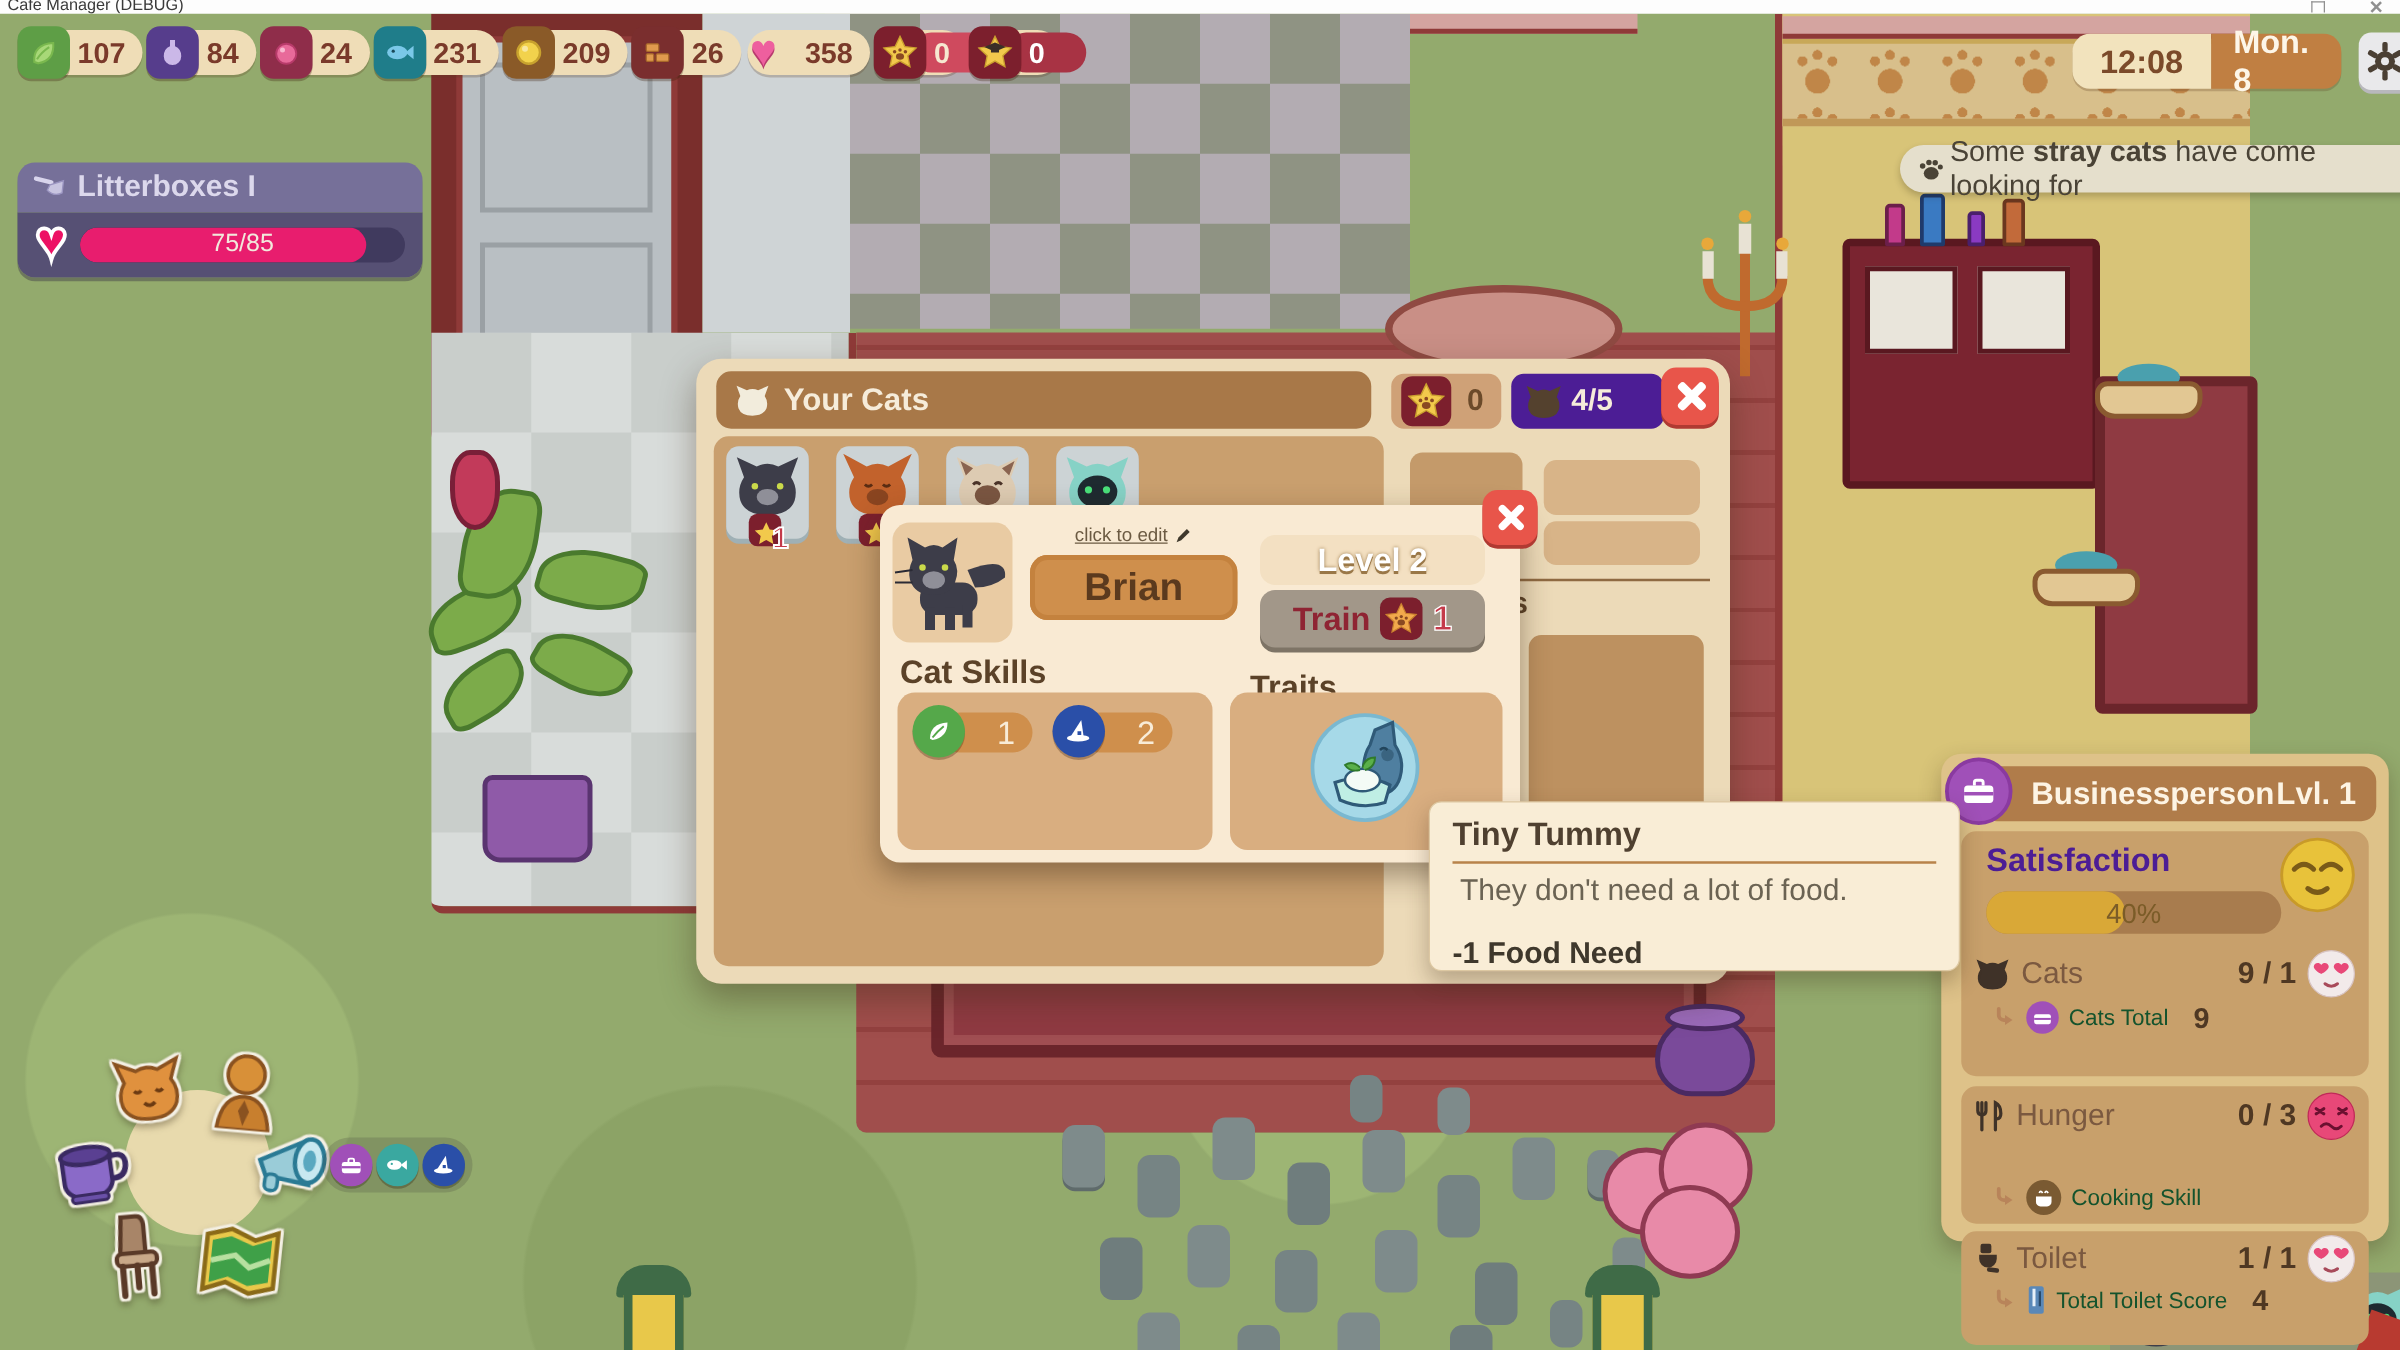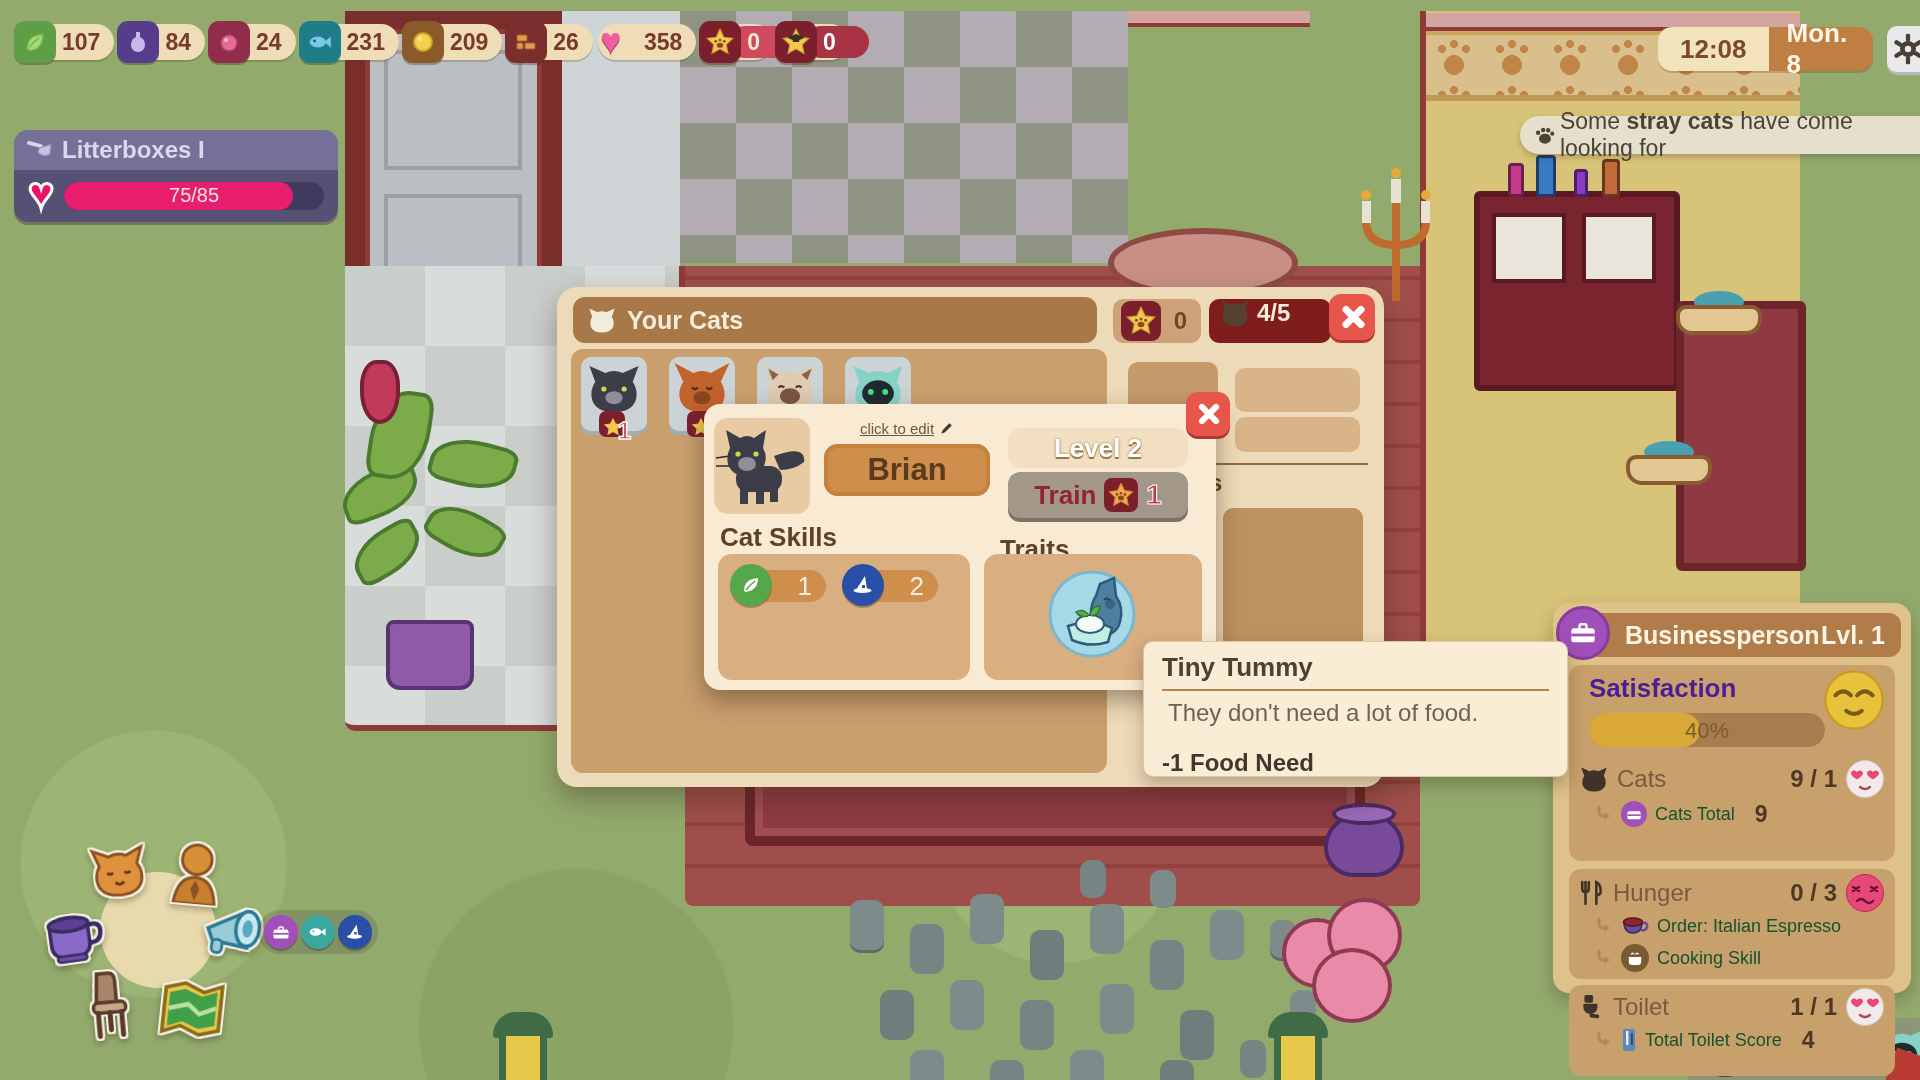--- a/index.html
+++ b/index.html
@@ -115,22 +115,22 @@
 
   
   .dialog { position:absolute; left:557px; top:287px; width:827px; height:500px; background:#ecdab8; border-radius:20px;
     z-index:35; box-shadow:0 12px 28px rgba(60,40,20,.4); }
   .dlg-head { position:absolute; left:16px; top:10px; width:524px; height:46px; background:#a87848; border-radius:12px;
     display:flex; align-items:center; gap:10px; padding:0 14px; font-size:25px; font-weight:bold; color:#f6ecda; }
   .dlg-star { position:absolute; left:556px; top:12px; width:88px; height:44px; background:#cfa177; border-radius:10px;
     display:flex; align-items:center; gap:8px; padding:0 8px; }
   .dlg-star .n { font-size:24px; font-weight:bold; color:#6b4a2a; margin-left:auto; margin-right:6px; }
   .startile { width:40px; height:40px; background:#7c1f2d; border-radius:9px; display:flex; align-items:center; justify-content:center; }
-  .dlg-cats { position:absolute; left:652px; top:12px; width:122px; height:44px; background:#7f1d1d; border-radius:10px;
-    display:flex; align-items:flex-start; gap:6px; padding:0 10px; font-size:24px; font-weight:bold; color:#f6ecda; }
+  .dlg-cats { position:absolute; left:652px; top:12px; width:122px; height:44px; background:#4c1d95; border-radius:10px;
+    display:flex; align-items:center; gap:6px; padding:0 10px; font-size:24px; font-weight:bold; color:#f6ecda; }
   .xbtn { position:absolute; width:46px; height:46px; background:#e8554a; border-radius:12px; box-shadow:0 3px 0 #b03a32; cursor:pointer; }
   .xbtn::before, .xbtn::after { content:""; position:absolute; left:21px; top:9px; width:7px; height:28px; background:#fff; border-radius:3px; }
   .xbtn::before { transform:rotate(45deg); } .xbtn::after { transform:rotate(-45deg); }
   .dlg-x { left:772px; top:7px; }
   .dlg-left { position:absolute; left:14px; top:62px; width:536px; height:424px; background:#c99f6e; border-radius:12px; }
   .thumb { position:absolute; top:8px; width:66px; height:74px; background:#ccd3d5; border-radius:10px; box-shadow:0 4px 0 #9fb0b5; cursor:pointer; }
   .thumb svg { position:absolute; left:4px; top:6px; }
   .badge { position:absolute; left:18px; bottom:-6px; width:26px; height:26px; background:#7c1f2d; border-radius:7px;
     display:flex; align-items:center; justify-content:center; }
   .badge-num { position:absolute; right:-6px; bottom:-8px; font-size:24px; font-weight:bold; color:#c43a4a; -webkit-text-stroke:1.5px #fff; }
@@ -215,20 +215,25 @@
   .straystrip { position:absolute; left:1688px; top:1018px; width:232px; height:62px; background:#8c9577; z-index:22; cursor:pointer; overflow:visible; }
   .straystrip svg { position:absolute; }
   .redcorner { position:absolute; right:-14px; bottom:-20px; width:46px; height:46px; background:#b83a30; transform:rotate(20deg); }
   .hatperson { position:absolute; left:86px; top:-22px; width:70px; height:60px; }
 </style>
 </head>
 <body>
 
 <div class="stage">
 
+  <div class="titlebar">
+    <span class="t">Cafe Manager (DEBUG)</span>
+    <span class="winbtn max"></span>
+    <span class="winbtn close"></span>
+  </div>
 
   <div class="abs pinkstrip"></div>
   <div class="abs checker-big"></div>
   <div class="abs doorframe">
     <div class="door">
         <div class="panel"></div>
         <div class="panel2"></div>
       </div>
   </div>
   <div class="abs wallpanel"></div>
@@ -697,32 +702,20 @@
           </svg>
         <span class="lbl">Hunger</span>
         <span class="val">0 / 3</span>
         <span class="moodbadge">
           <svg width="40" height="40" viewBox="0 0 40 40">
               <circle cx="20" cy="20" r="18.5" fill="#e84878" stroke="#c02858"></circle>
               <path d="M8 14 l6 4 m0 -4 l-6 4 M26 14 l6 4 m0 -4 l-6 4" stroke="#6b1030" stroke-width="2.6" stroke-linecap="round"></path>
               <path d="M12 28 q4 -4 8 0 q4 4 8 0" fill="none" stroke="#6b1030" stroke-width="2.4" stroke-linecap="round"></path>
             </svg>
         </span>
-      </div>
-      <div class="csub" style="top:42px;">
-        <svg width="18" height="18" viewBox="0 0 18 18">
-            <path d="M4 2 v5 a4 4 0 0 0 4 4 h3" fill="none" stroke="#b8845a" stroke-width="3" stroke-linecap="round"></path>
-            <path d="M9 7 l6 4 -6 4 Z" fill="#b8845a"></path>
-          </svg>
-        <svg width="28" height="22" viewBox="0 0 28 22">
-            <path d="M3 7 Q3 18 12 18 Q21 18 21 7" fill="#6a4a9e" stroke="#3a2a62" stroke-width="1.5"></path>
-            <path d="M21 8 q6 -1 5 4 q-1 4 -6 3" fill="none" stroke="#6a4a9e" stroke-width="2.6"></path>
-            <ellipse cx="12" cy="7" rx="9.5" ry="4" fill="#8f2433" stroke="#5a1220" stroke-width="1.5"></ellipse>
-          </svg>
-        <span class="lbl">Order: Italian Espresso</span>
       </div>
       <div class="csub" style="top:74px;">
         <svg width="18" height="18" viewBox="0 0 18 18">
             <path d="M4 2 v5 a4 4 0 0 0 4 4 h3" fill="none" stroke="#b8845a" stroke-width="3" stroke-linecap="round"></path>
             <path d="M9 7 l6 4 -6 4 Z" fill="#b8845a"></path>
           </svg>
         <span style="width:28px;height:28px;background:#7a5a32;border-radius:50%;display:flex;align-items:center;justify-content:center;">
           <svg width="18" height="16" viewBox="0 0 20 18">
               <path d="M3 8 h14 v5 a4 4 0 0 1 -4 4 h-6 a4 4 0 0 1 -4 -4 Z" fill="#fff"></path>
               <path d="M6 5 q1 -3 3 0 M11 5 q1 -3 3 0" stroke="#fff" stroke-width="1.6" fill="none"></path>

